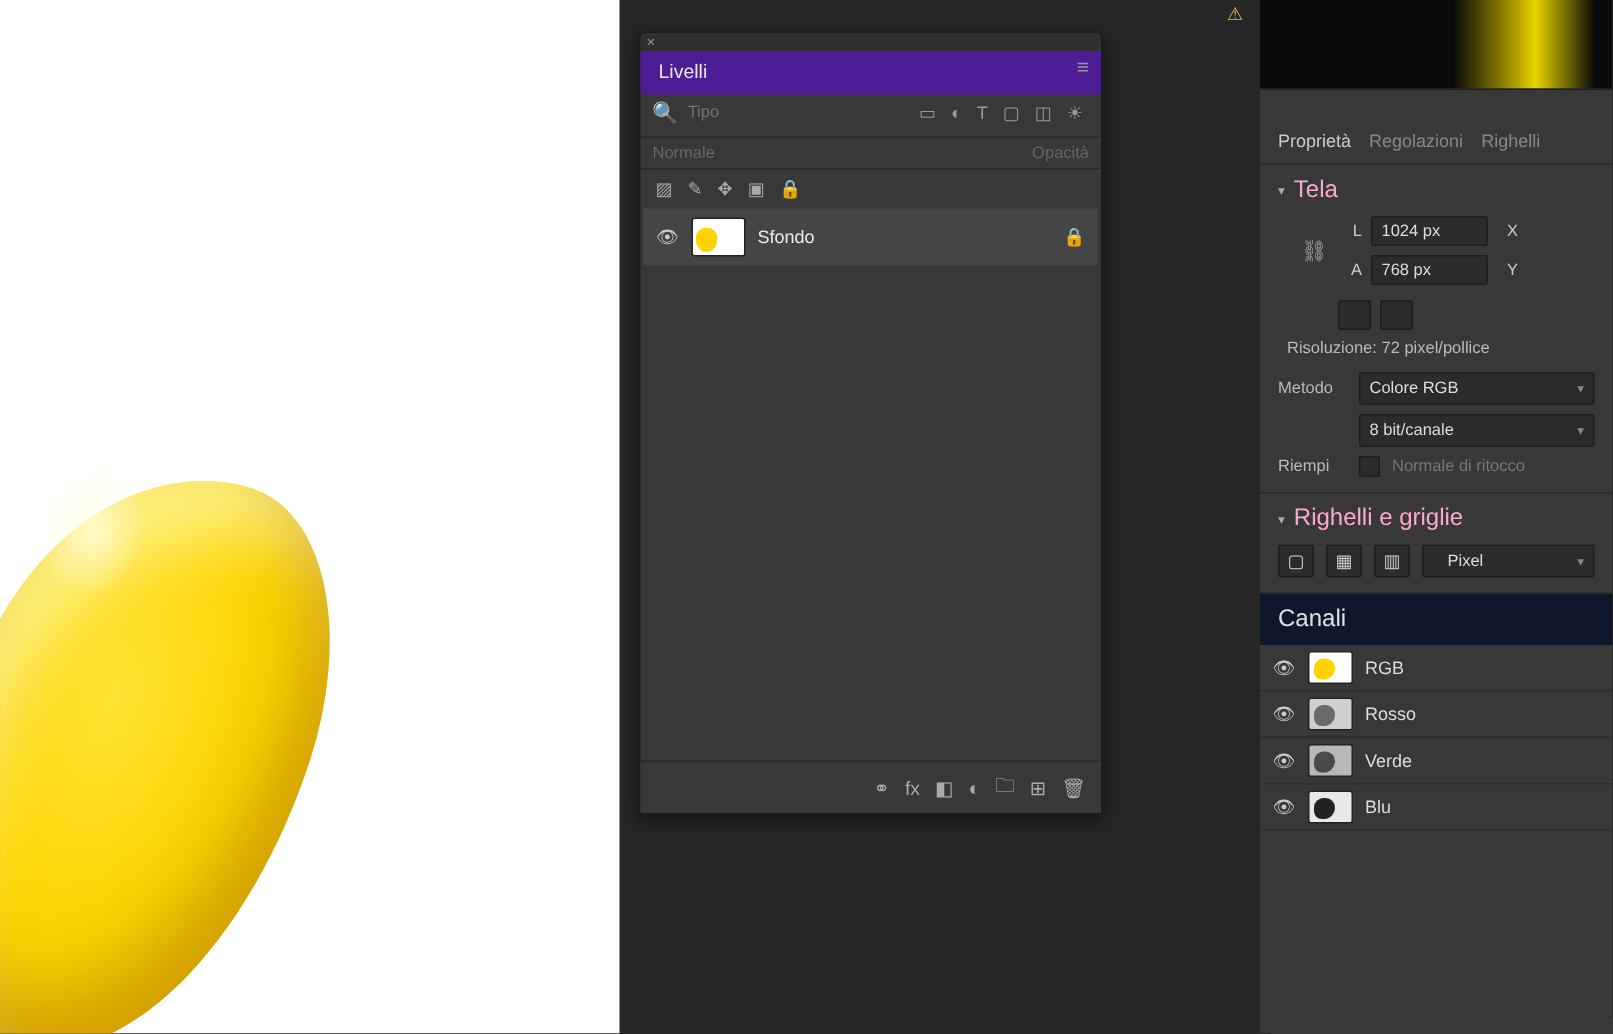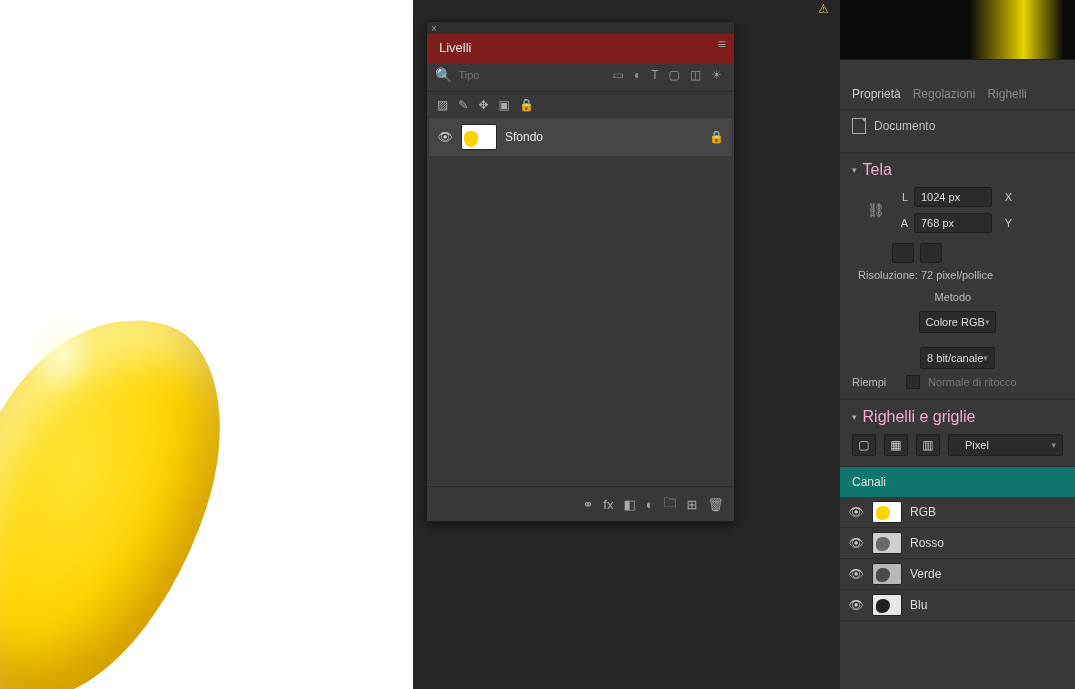--- a/index.html
+++ b/index.html
@@ -17,21 +17,21 @@
 .yellow-shape::after{
   content:""; position:absolute; left:10px; top:15px; width:70px;height:90px;
   background: radial-gradient(ellipse, rgba(255,255,220,0.8), transparent 70%);
   border-radius:50%;
 }
 
 
 .layers-panel { position: absolute; left: 426px; top: 21px; width: 309px; background: #383838; border: 1px solid #1c1c1c; border-radius: 4px; box-shadow: 0 4px 12px rgba(0,0,0,0.5); }
 .panel-tab-bar { display:flex; align-items:center; background:#2f2f2f; height:12px; padding:0 4px; border-radius: 4px 4px 0 0;}
 .panel-tab-bar .x { font-size:10px; color:#999; cursor:pointer;}
-.panel-title { padding: 6px 12px 8px; background:#7f1d1d; position:relative;}
+.panel-title { padding: 6px 12px 8px; background:#4c1d95; position:relative;}
 .panel-title-text { font-size: 13px; color: #e8e8e8; }
 .panel-menu { position:absolute; right:8px; top:2px; font-size:14px; color:#999;}
 .filters-row { display:flex; align-items:center; gap:6px; padding: 4px 8px 8px; border-bottom:1px solid #2a2a2a;}
 .filters-row .search-icon { color:#888; font-size:14px;}
 .filters-row .filter-input { flex:0 0 70px; background:transparent; border:none; color:#888; font-size:11px;}
 .filters-row .spacer { flex:1; }
 .filter-icons { display:flex; gap:10px; color:#999; font-size:12px; padding-right:4px;}
 .filter-icons span{cursor:pointer;}
 .row2 { display:flex; align-items:center; gap:4px; padding: 4px 8px; color:#666; font-size:11px; border-bottom:1px solid #2a2a2a;}
 .row2 .left { flex:1; }
@@ -60,32 +60,32 @@
 .sec-head .doc-icon::after{content:"";position:absolute;right:-1px;top:-1px;border-left:5px solid #383838;border-top:5px solid #aaa;}
 .collapse-head{ display:flex; align-items:center; gap:6px; font-size:16px; color:#f9a8d4; margin-bottom:8px; cursor:pointer;}
 .collapse-head::before{content:"▾"; font-size:9px; color:#aaa;}
 .dim-grid{ display:grid; grid-template-columns: 28px 12px 80px 12px; gap:6px 6px; align-items:center; margin-left:10px;}
 .link-icon{ grid-row: span 2; font-size:14px; color:#aaa; text-align:center;}
 .dim-label-sm{ font-size:11px; color:#ccc; text-align:right;}
 .dim-input{ background:#2b2b2b; border:1px solid #1e1e1e; color:#ddd; font-size:11px; padding:3px 6px; width:78px; border-radius:2px;}
 .btn-row{ display:flex; gap:6px; margin:10px 0 6px 40px;}
 .mini-btn{width:22px;height:20px;background:#2b2b2b;border:1px solid #1e1e1e;border-radius:2px;}
 .res-line{font-size:11px; color:#bbb; margin:6px 0 10px 6px;}
-.field-row{display:flex; align-items:center; gap:8px; margin-bottom:6px;flex-direction:column;}
+.field-row{display:flex; align-items:center; gap:8px; margin-bottom:6px;}
 .field-label{width:46px; font-size:11px; color:#bbb;}
 .select{flex:1; background:#2b2b2b; border:1px solid #1e1e1e; color:#ddd; font-size:11px; padding:4px 6px; border-radius:2px; display:flex; justify-content:space-between; align-items:center; cursor:pointer;}
 .select .chev{font-size:9px;color:#888;}
 .check-row{display:flex; align-items:center; gap:8px; color:#777; font-size:11px;}
 .check-box{width:14px;height:14px;background:#2b2b2b;border:1px solid #1e1e1e;}
 .icon-row{display:flex; gap:8px; align-items:center;}
 .sq-btn{width:24px;height:22px;background:#2b2b2b;border:1px solid #1e1e1e;display:flex;align-items:center;justify-content:center;font-size:12px;color:#ccc;cursor:pointer;border-radius:2px;}
 .small-select{width:70px;padding-left:16px;}
 
 
-.channels-title{ padding:8px 12px; background:#0f766e; font-size:12px; color:#e0e0e0;}
+.channels-title{ padding:8px 12px; background:#0f172a; font-size:16px; color:#e0e0e0;}
 .channel-list{}
 .channel{display:flex; align-items:center; gap:8px; padding:4px 8px; border-bottom:1px solid #2d2d2d;}
 .channel .eye{width:16px;text-align:center;color:#ccc;}
 .ch-thumb{width:30px;height:22px;background:#fff;border:1px solid #222;position:relative;border-radius:2px;}
 .ch-thumb.gray{background:#cfcfcf;}
 .ch-thumb.dark{background:#b8b8b8;}
 .ch-thumb.blu{background:#e8e8e8;}
 .ch-duck{position:absolute;left:3px;bottom:2px;width:14px;height:14px;border-radius:50% 50% 60% 40%;}
 .ch-thumb .ch-duck{background:#fdd400;}
 .ch-thumb.gray .ch-duck{background:#6a6a6a;}
@@ -114,20 +114,24 @@
     <span class="spacer"></span>
     <div class="filter-icons">
       <span>▭</span>
       <span>◐</span>
       <span>T</span>
       <span>▢</span>
       <span>◫</span>
       <span>☀</span>
     </div>
   </div>
+  <div class="row2">
+    <span class="left">Normale</span>
+    <span>Opacità</span>
+  </div>
   <div class="lock-row">
     <span>▨</span>
     <span>✎</span>
     <span>✥</span>
     <span>▣</span>
     <span>🔒</span>
   </div>
   <div class="layer-item">
     <span class="eye">👁</span>
     <div class="layer-thumb">
@@ -150,26 +154,20 @@
 
 <div class="right-col">
   <div class="nav-preview"></div>
 
   <div class="right-tabs">
     <span class="tab">Proprietà</span>
     <span class="tab inactive">Regolazioni</span>
     <span class="tab inactive">Righelli</span>
   </div>
 
-  <div class="section">
-    <div class="sec-head">
-      <div class="doc-icon"></div>
-      <span>Documento</span>
-    </div>
-  </div>
 
   <div class="section">
     <div class="collapse-head">
       <span>Tela</span>
     </div>
     <div class="dim-grid">
       <span class="link-icon">⛓</span>
       <span class="dim-label-sm">L</span>
       <input class="dim-input" value="1024 px" style="">
       <span class="dim-label-sm">X</span>

